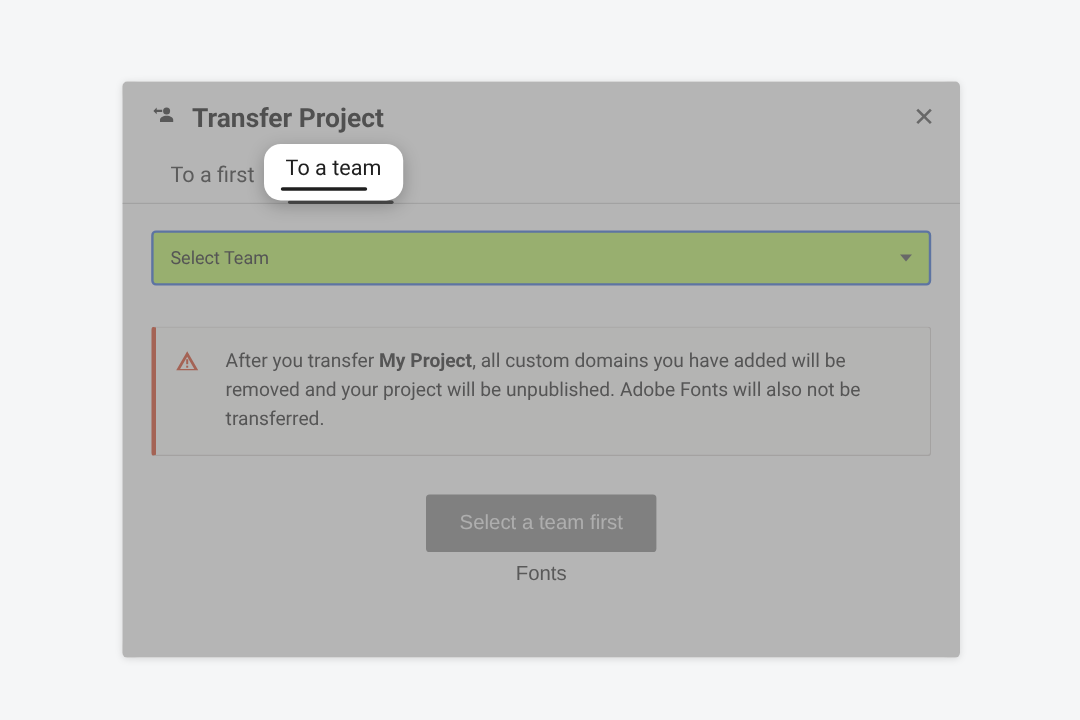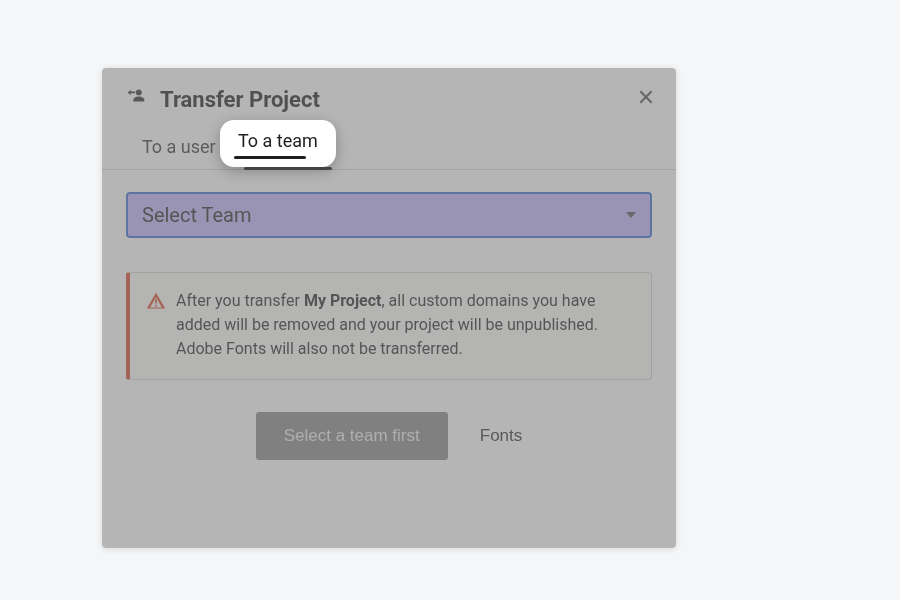--- a/index.html
+++ b/index.html
@@ -7,21 +7,21 @@
       width: 900px;
       height: 600px;
       background: #f5f6f7;
       font-family: -apple-system, BlinkMacSystemFont, "Segoe UI", Roboto, sans-serif;
       position: relative;
     }
     .hl-wrap {
       position: absolute;
       left: 102px;
       top: 68px;
-      width: 574px;
+      width: 698px;
       height: 480px;
       background: #fff;
       border-radius: 14px;
       overflow: visible;
       filter: drop-shadow(0 1px 3px rgba(0,0,0,.12));
     }
     .dialog {
       position: relative;
       width: 100%;
       height: 100%;
@@ -101,59 +101,59 @@
       display: block;
     }
     .select-wrap {
       position: relative;
     }
     .select {
       width: 100%;
       height: 46px;
       border: 2px solid #3d6fd6;
       border-radius: 4px;
-      background: #c4b5fd;
+      background: #bef264;
       padding: 0 14px;
-      font-size: 20px;
+      font-size: 15px;
       color: #2a2a2a;
       display: flex;
       align-items: center;
       justify-content: space-between;
       cursor: pointer;
     }
     .caret {
       width: 0; height: 0;
       border-left: 5px solid transparent;
       border-right: 5px solid transparent;
       border-top: 6px solid #555;
     }
     .alert {
       margin-top: 34px;
       border: 1px solid #d9d4d2;
       border-left: 4px solid #d94a2b;
       border-radius: 3px;
       padding: 16px 18px 18px 16px;
       display: flex;
-      gap: 10px;
+      gap: 22px;
       align-items: flex-start;
       background: #fdfcfb;
     }
     .alert-text {
       font-size: 16px;
       line-height: 1.5;
       color: #2a2a2a;
     }
     .alert-text b { font-weight: 700; }
     .warn-icon { flex-shrink: 0; margin-top: 2px; }
     .actions {
       margin-top: 32px;
       display: flex;
-      flex-direction: row;
-      align-items: center;
-      gap: 32px;
+      flex-direction: column;
+      align-items: center;
+      gap: 8px;
       justify-content: center;
     }
     .primary-btn {
       background: #8a8a8a;
       color: #efefef;
       border: none;
       font-size: 17px;
       padding: 14px 28px;
       border-radius: 3px;
       cursor: not-allowed;
@@ -201,21 +201,21 @@
             <circle cx="14" cy="7" r="3.2"></circle>
             <path d="M14 11.5c-3.3 0-6 1.6-6 3.6V17h12v-1.9c0-2-2.7-3.6-6-3.6z"></path>
           </svg>
         </span>
         <h2>Transfer Project</h2>
       </div>
       <button class="close-btn" aria-label="Close">
         <span>✕</span>
       </button>
       <div class="tabs">
-        <div class="tab">To a user</div>
+        <div class="tab">To a first</div>
         <div class="tab active">To a team</div>
       </div>
     </div>
 
     <div class="body">
       <div class="select-wrap">
         <div class="select">
           <span>Select Team</span>
           <span class="caret"></span>
         </div>

